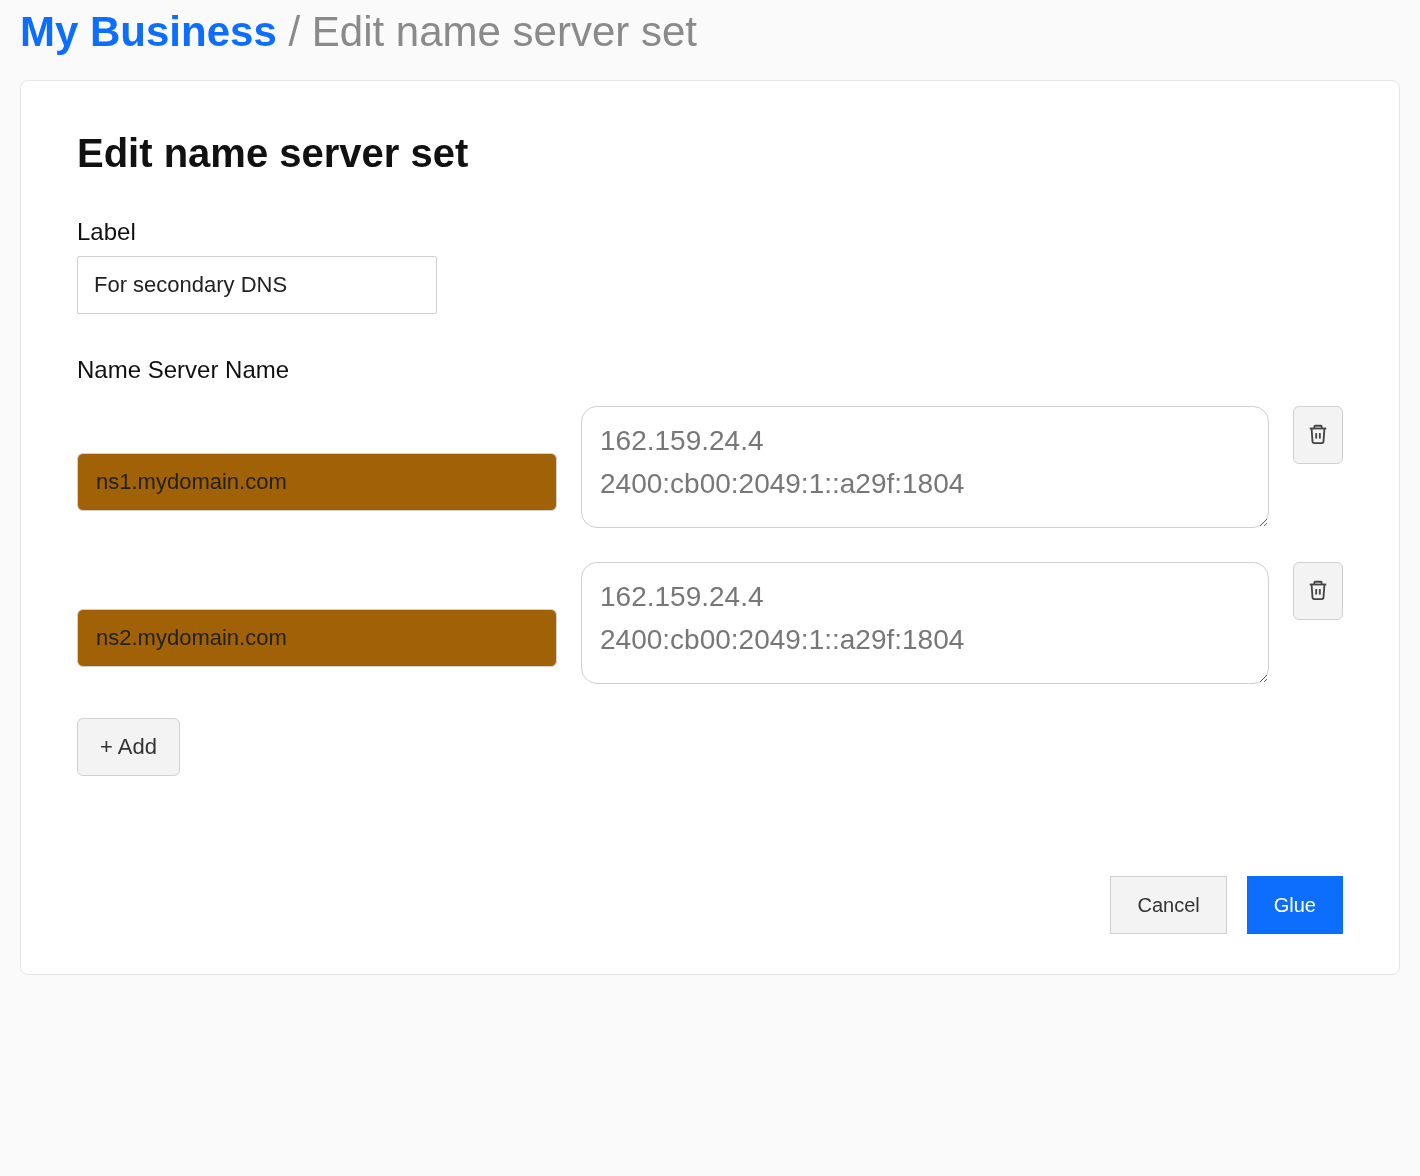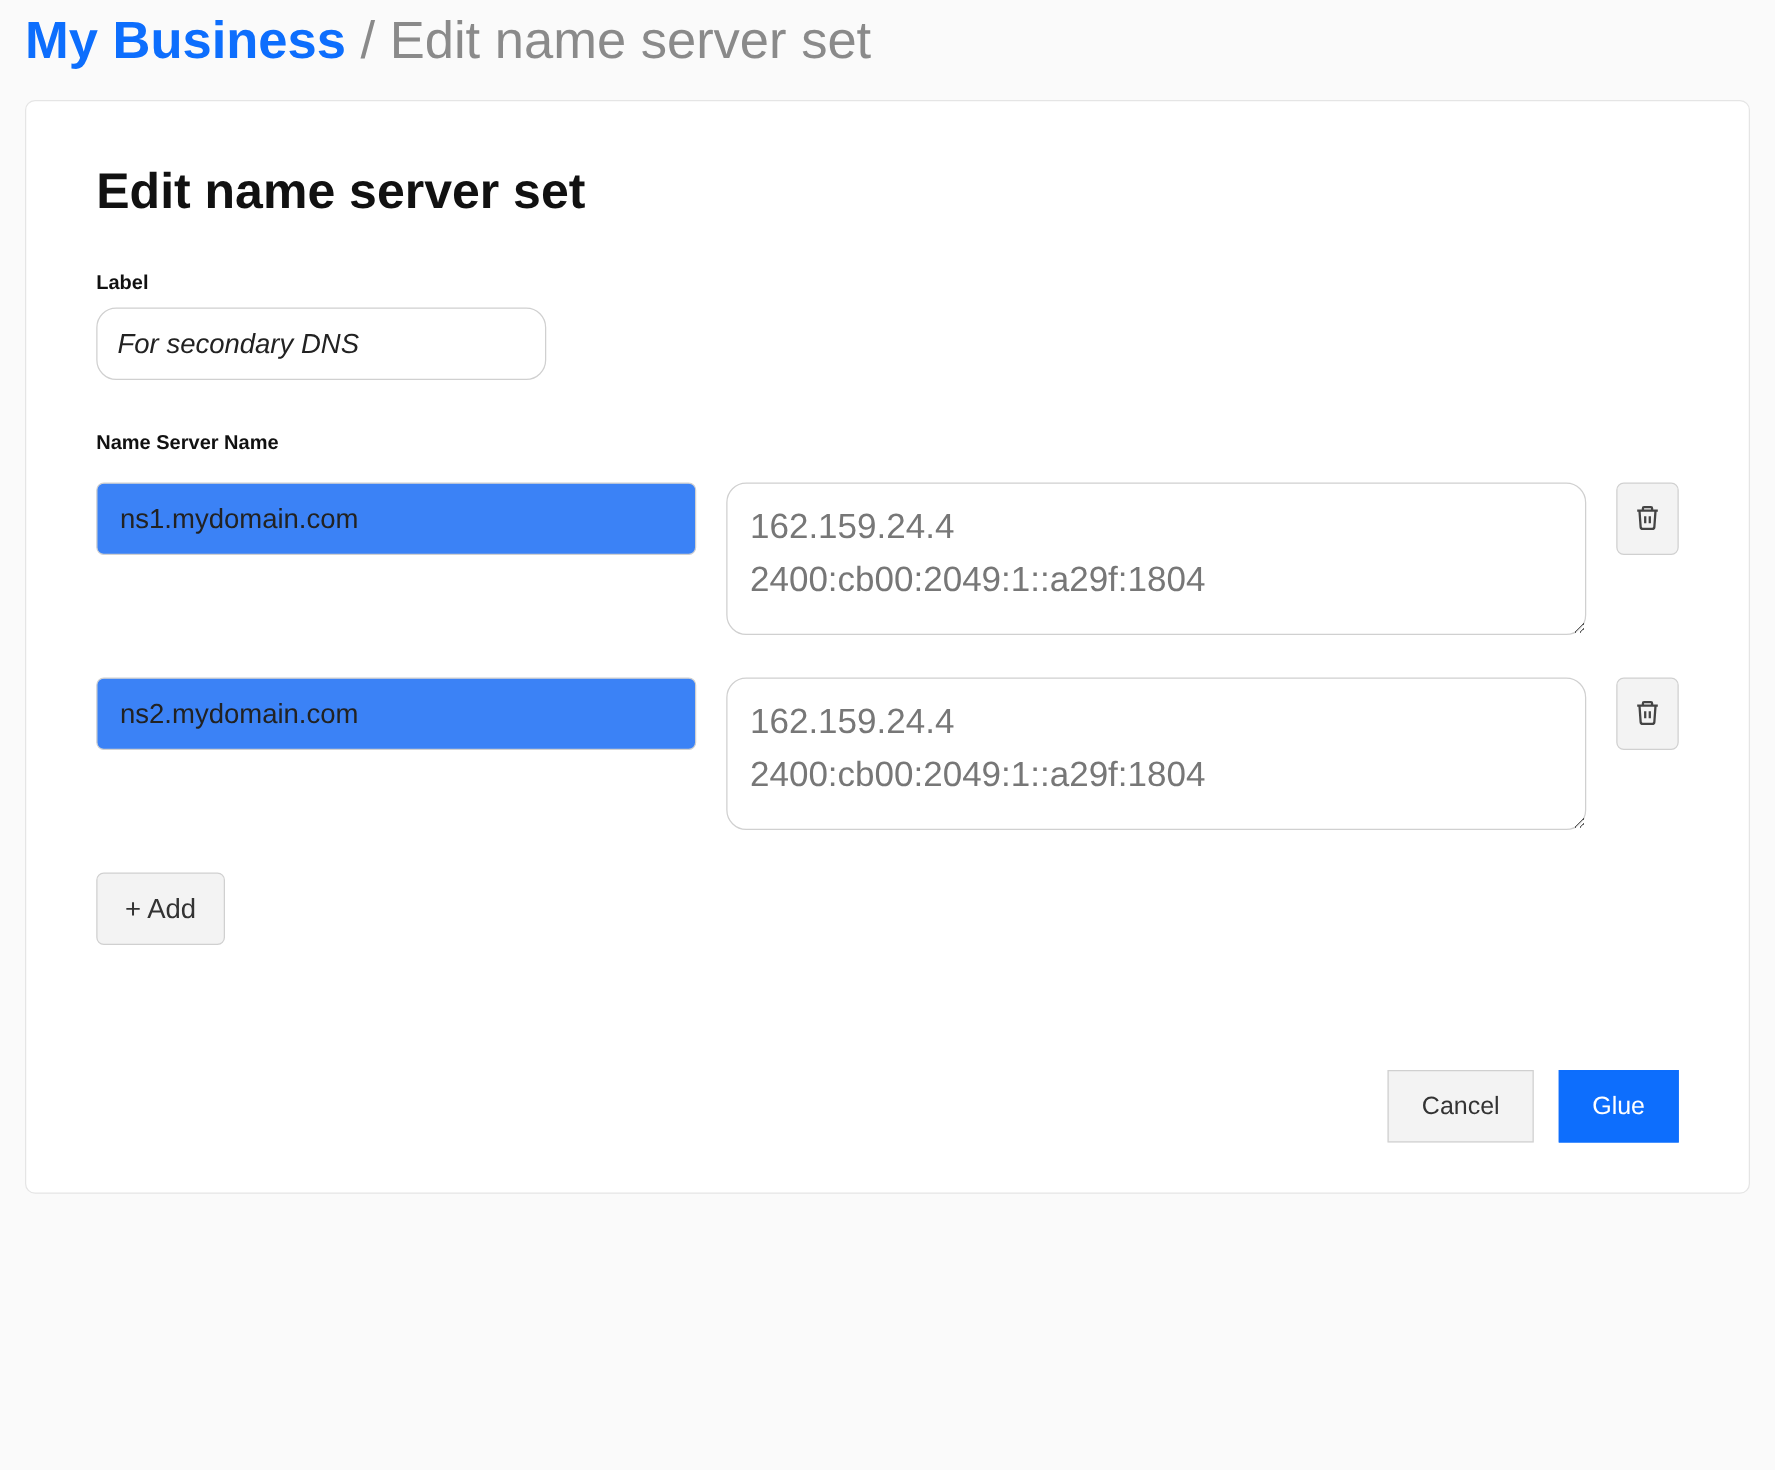--- a/index.html
+++ b/index.html
@@ -36,38 +36,37 @@
       border-radius: 8px;
       padding: 50px 56px 40px 56px;
     }
     h1.page-title {
       font-size: 40px;
       font-weight: 700;
       margin-bottom: 42px;
       color: #111;
     }
     .field-label {
-      font-size: 16px;
-      font-weight: 700;
+      font-size: 24px;
+      font-weight: 400;
       margin-bottom: 10px;
       color: #111;
     }
     .label-group {
       margin-bottom: 42px;
     }
     .text-input {
       width: 360px;
       height: 58px;
       padding: 16px 16px;
       font-size: 22px;
       border: 1px solid #d0d0d0;
-      border-radius: 16px;
+      border-radius: 2px;
       background: #fff;
       color: #222;
-      font-style: italic;
     }
     .ns-headers {
       display: flex;
       gap: 28px;
       margin-bottom: 12px;
     }
     .ns-headers .col-name {
       width: 480px;
     }
     .ns-headers .col-glue {
@@ -79,22 +78,23 @@
       align-items: flex-start;
       margin-bottom: 34px;
     }
     .ns-name-input {
       width: 480px;
       height: 58px;
       padding: 0 18px;
       font-size: 22px;
       border: 1px solid #d0d0d0;
       border-radius: 6px;
-      background: #3b82f6;
+      background: #a16207;
       color: #222;
+      margin-top: 47px;
     }
     .ns-glue-textarea {
       flex: 1;
       min-width: 400px;
       height: 122px;
       padding: 12px 18px;
       font-size: 28px;
       line-height: 1.55;
       border: 1px solid #d0d0d0;
       border-radius: 16px;

